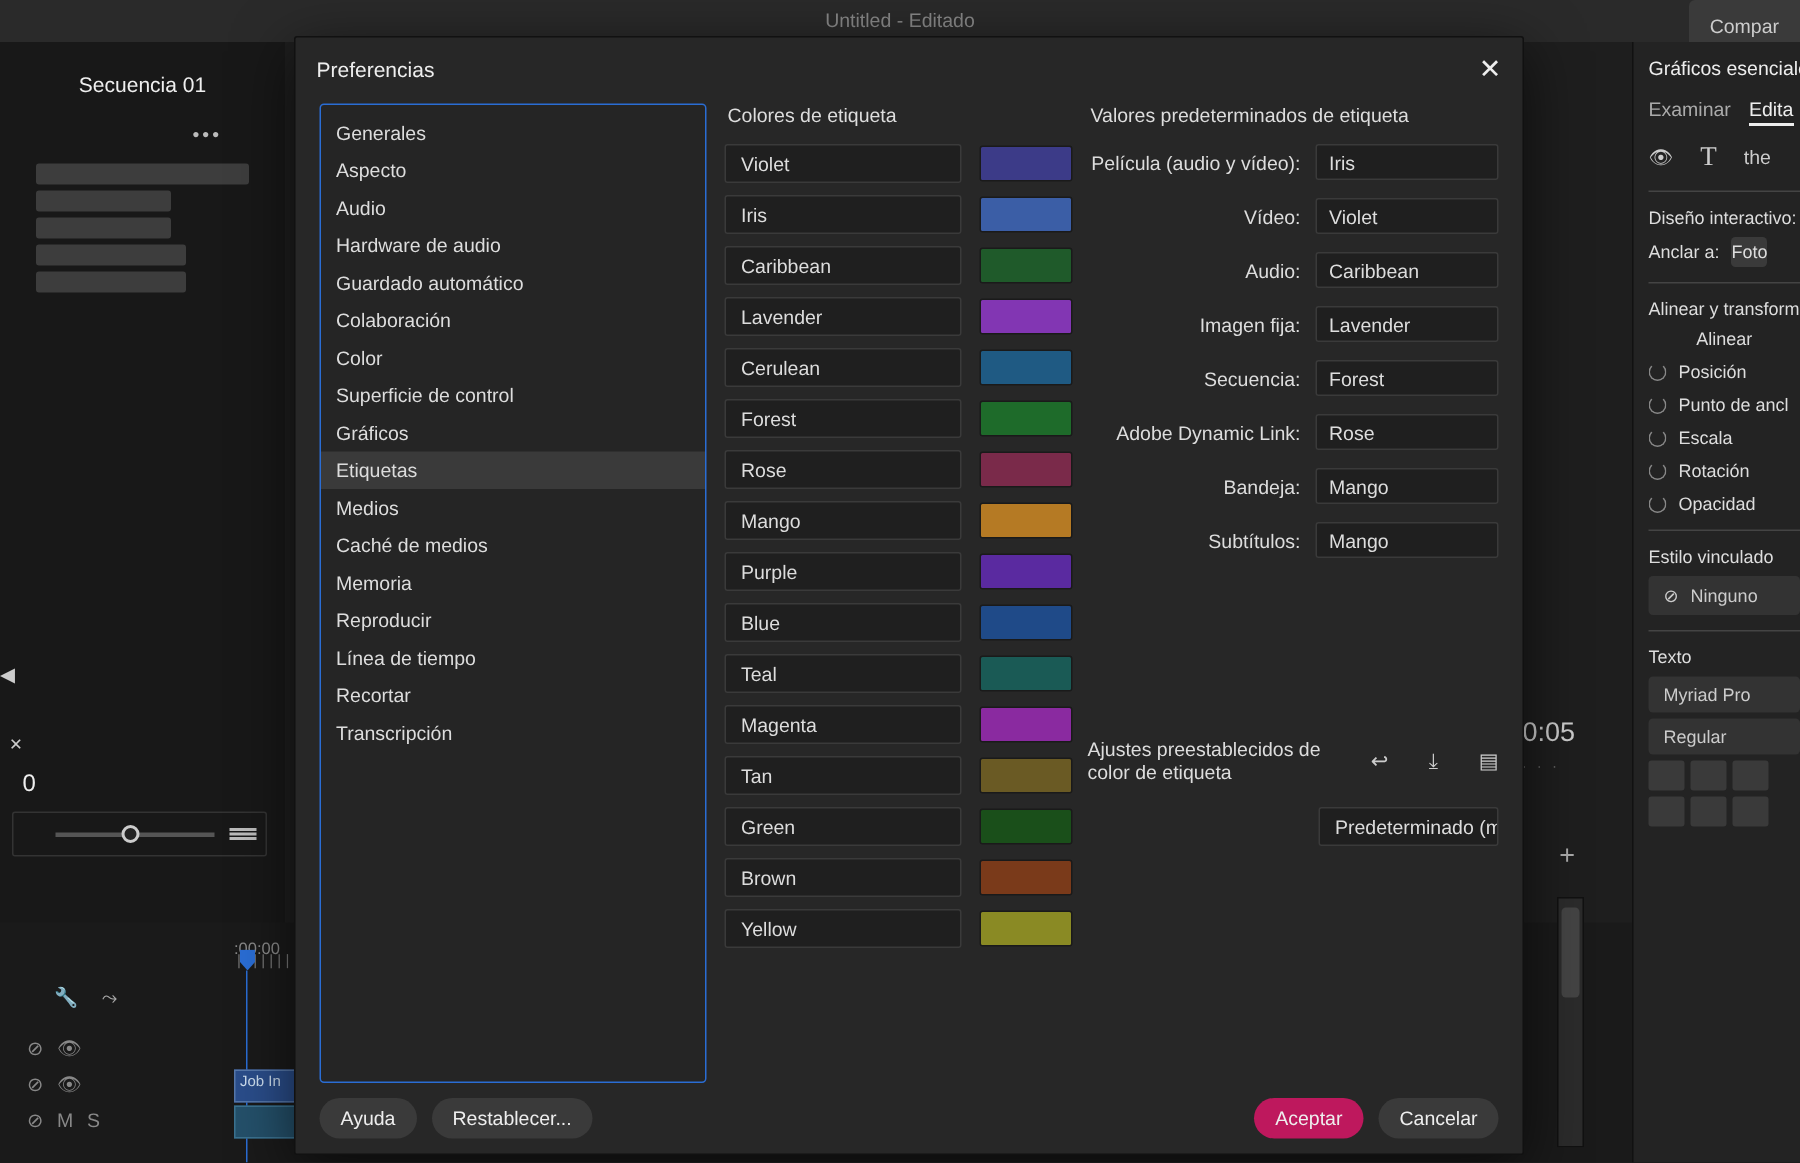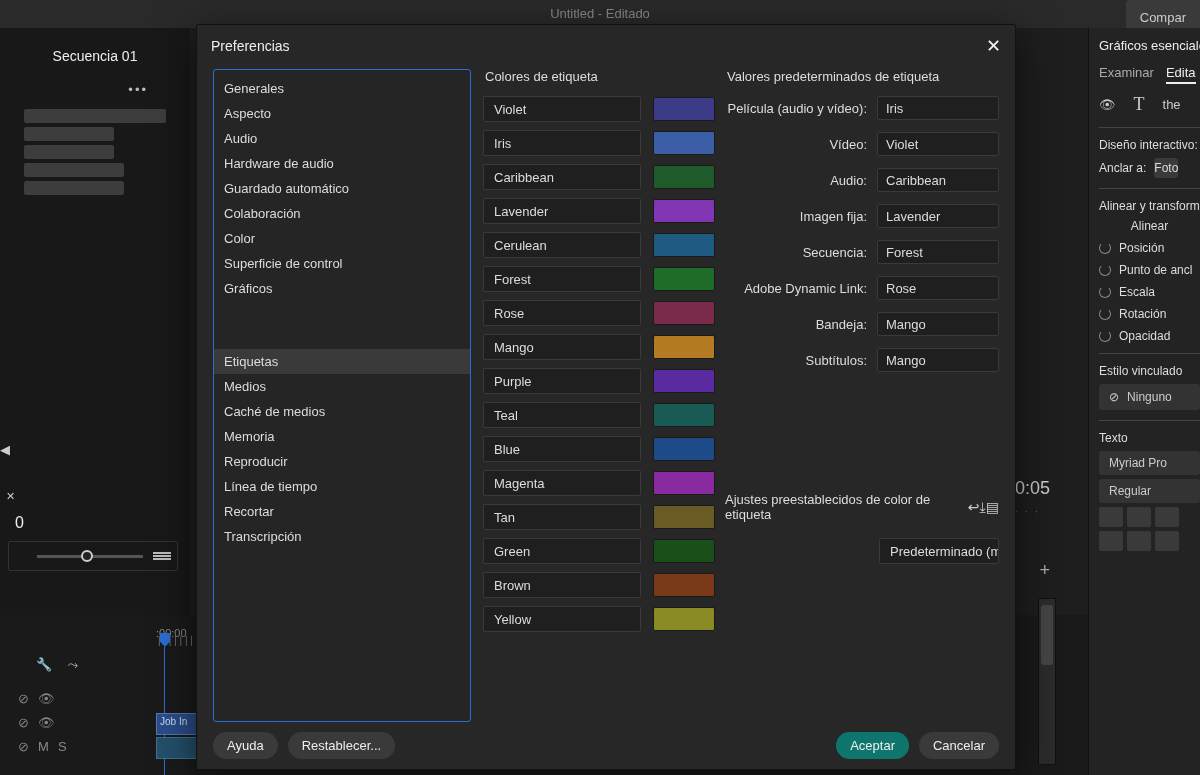--- a/index.html
+++ b/index.html
@@ -60,42 +60,42 @@
   .right-col .align-grid { display:flex; gap:4px; margin-top:4px;}
   .right-col .align-grid .cell { width:24px; height:20px; background:#3a3a3a; border-radius:2px;}
 
   
   .modal { position:absolute; left:196px; top:24px; width:820px; height:746px; background:#272727; border:1px solid #111; box-shadow:0 10px 40px rgba(0,0,0,.6); border-radius:2px; display:flex; flex-direction:column; }
   .modal-header { display:flex; justify-content:space-between; align-items:center; padding:10px 14px; color:#eee; font-size:14px; }
   .modal-header .close { font-size:18px; color:#eee; cursor:pointer; }
   .modal-body { flex:1; display:flex; padding:2px 16px 0 16px; gap:12px; overflow:hidden;}
   .cat-list { width:258px; border:1px solid #2a6dd4; border-radius:3px; padding:6px 0; background:#252525; overflow:auto;}
   .cat-list .cat { padding:5px 10px; font-size:13px; color:#ddd; cursor:pointer;}
-  .cat-list .cat.active { background:#3a3a3a;margin-top:48px; }
+  .cat-list .cat.active { background:#3a3a3a; }
 
   .main-area { flex:1; display:flex; gap:10px; }
   .colors-col { width:232px; }
   .colors-col .col-title { font-size:13px; color:#ddd; margin:0 0 12px 2px;}
   .color-row { display:flex; gap:12px; margin-bottom:8px; align-items:center;}
   .color-row .name { flex:1; height:26px; background:#1f1f1f; border:1px solid #3a3a3a; border-radius:2px; display:flex; align-items:center; padding:0 10px; font-size:13px; color:#ddd;}
   .color-row .swatch { width:62px; height:24px; border:1px solid #1a1a1a; border-radius:2px;}
 
   .defaults-col { flex:1; }
   .defaults-col .col-title { font-size:13px; color:#ddd; margin:0 0 12px 2px;}
   .def-row { display:flex; align-items:center; gap:10px; margin-bottom:12px;}
   .def-row .lbl { flex:1; text-align:right; font-size:13px; color:#ddd;}
   .def-row .val { width:122px; height:24px; background:#1f1f1f; border:1px solid #3a3a3a; border-radius:2px; display:flex; align-items:center; padding:0 8px; font-size:13px; color:#ddd;}
-  .presets-row { display:flex; align-items:center; gap:0; margin-top:120px; font-size:13px; color:#ddd;}
+  .presets-row { display:flex; align-items:center; gap:27px; margin-top:120px; font-size:13px; color:#ddd;}
   .presets-row .icon { color:#ccc; font-size:14px;}
   .preset-select { margin-top:16px; display:flex; justify-content:flex-end;}
   .preset-select .sel { height:26px; background:#1f1f1f; border:1px solid #3a3a3a; border-radius:2px; padding:0 10px; display:flex; align-items:center; font-size:13px; color:#ddd; width:120px; overflow:hidden; white-space:nowrap;}
 
   .modal-footer { display:flex; align-items:center; padding:10px 16px; gap:10px;}
   .modal-footer .btn { background:#3a3a3a; color:#eee; border:none; padding:6px 14px; border-radius:14px; font-size:13px; cursor:pointer;}
-  .modal-footer .btn.primary { background:#0f766e; }
+  .modal-footer .btn.primary { background:#be185d; }
   .modal-footer .spacer { flex:1;}
   .rt-timecode { position:absolute; right:150px; top:478px; color:#ccc; font-size:18px;}
   .rt-dotrow { position:absolute; right:160px; top:506px; color:#666; font-size:10px; letter-spacing:2px;}
   .rt-plus { position:absolute; right:150px; top:560px; color:#aaa; font-size:18px;}
   .rt-scroll { position:absolute; right:144px; top:598px; bottom:10px; width:18px; background:#2b2b2b; border:1px solid #111;}
   .rt-scroll .thumb { position:absolute; left:2px; right:2px; top:6px; height:60px; background:#444; border-radius:3px;}
 </style>
 </head>
 <body>
 
@@ -273,26 +273,26 @@
             </div>
             <div class="color-row">
               <div class="name">Mango</div>
               <div class="swatch" style="background: rgb(181, 122, 36);"></div>
             </div>
             <div class="color-row">
               <div class="name">Purple</div>
               <div class="swatch" style="background: rgb(90, 42, 160);"></div>
             </div>
             <div class="color-row">
+              <div class="name">Blue</div>
+              <div class="swatch" style="background: rgb(31, 74, 136);"></div>
+            </div>
+            <div class="color-row">
               <div class="name">Teal</div>
               <div class="swatch" style="background: rgb(26, 90, 85);"></div>
-            </div>
-            <div class="color-row">
-              <div class="name">Blue</div>
-              <div class="swatch" style="background: rgb(31, 74, 136);"></div>
             </div>
             <div class="color-row">
               <div class="name">Magenta</div>
               <div class="swatch" style="background: rgb(138, 42, 160);"></div>
             </div>
             <div class="color-row">
               <div class="name">Tan</div>
               <div class="swatch" style="background: rgb(106, 90, 36);"></div>
             </div>
             <div class="color-row">

